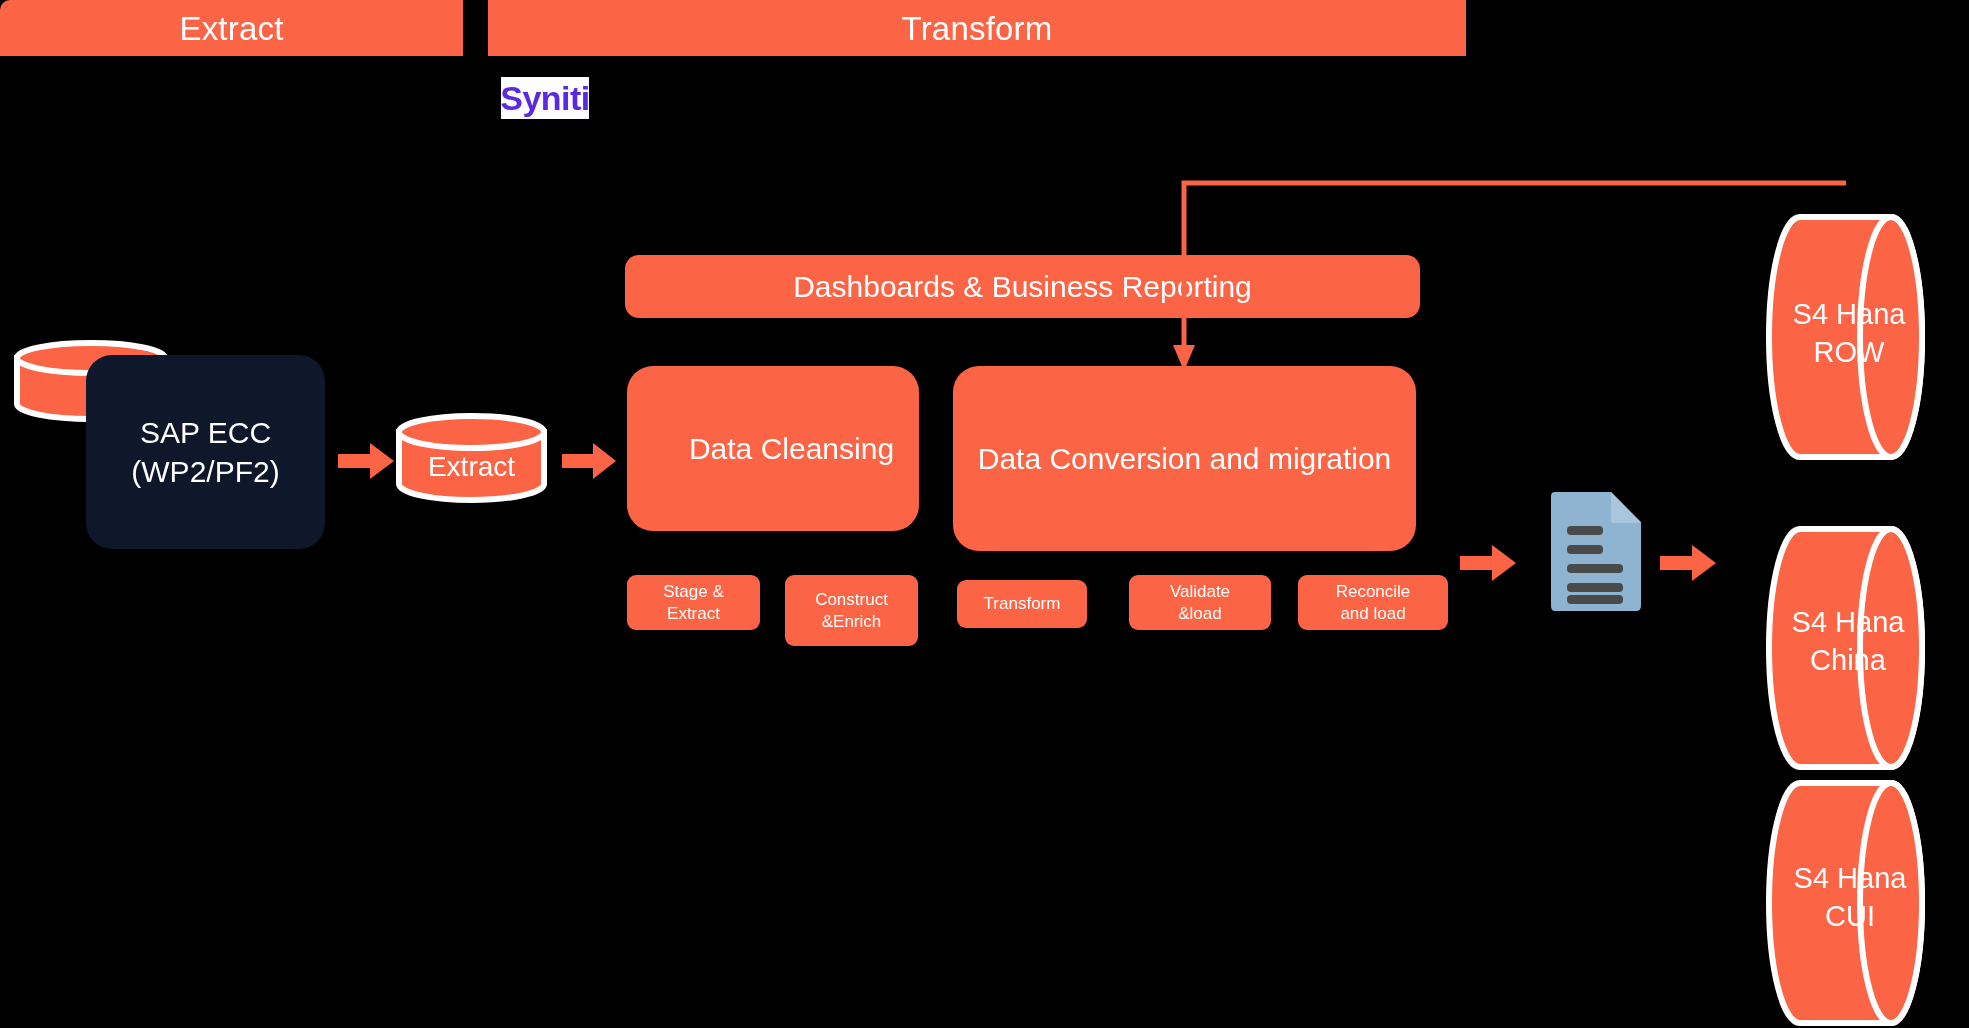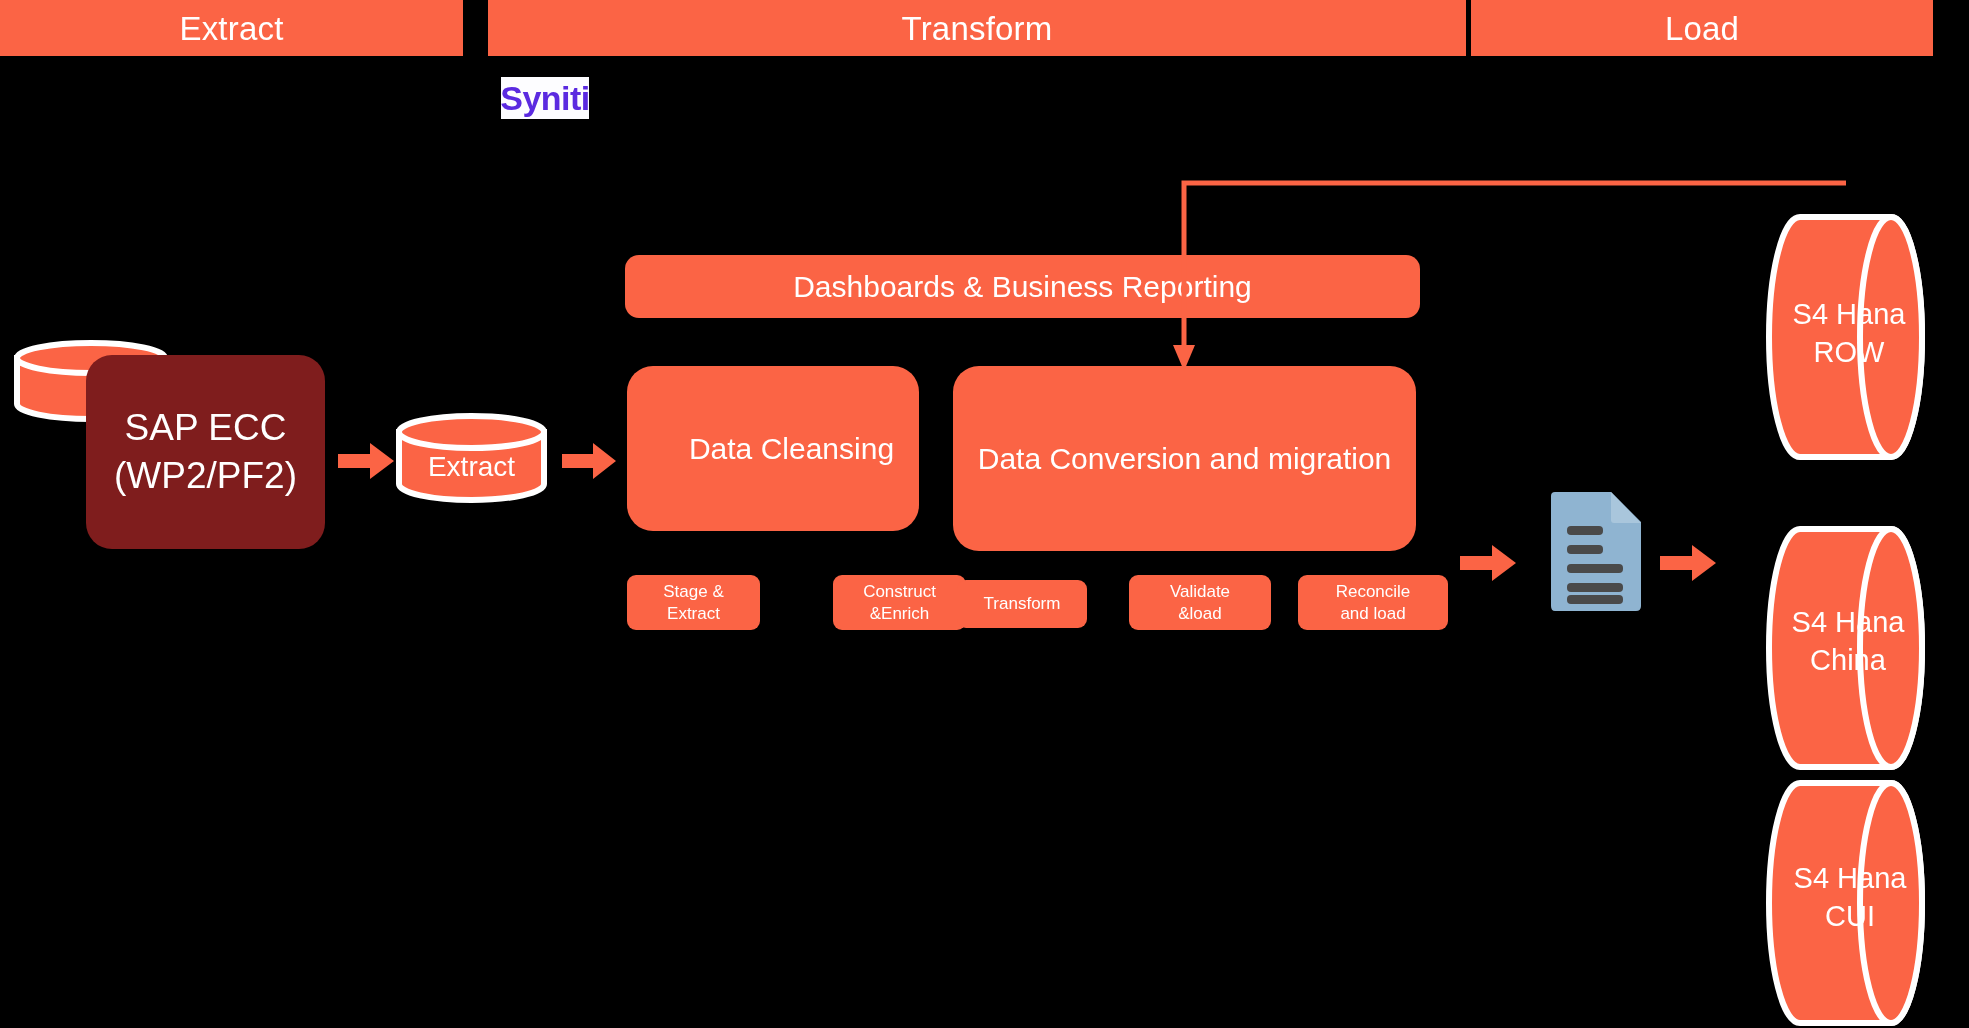--- a/index.html
+++ b/index.html
@@ -10,20 +10,21 @@
   }
   body {
     font-family: "Liberation Sans", sans-serif;
   }
   #canvas {
     position: relative;
     width: 1969px;
     height: 1028px;
     background: #000000;
     overflow: hidden;
+    border-radius: 10px;
   }
 
   
   .phase-bar {
     position: absolute;
     background: #FB6445;
     color: #FFFFFF;
     display: flex;
     align-items: center;
     justify-content: center;
@@ -60,28 +61,28 @@
   }
   .proc-box.big      { border-radius: 26px; font-size: 30px; }
   .proc-box.banner   { border-radius: 14px; font-size: 30px; }
   .proc-box.small    { border-radius: 9px;  font-size: 17px; line-height: 1.28; }
 
   .proc-box .lbl { display:block; }
 
   
   .sap-box {
     position: absolute;
-    background: #7f1d1d;
+    background: #0f172a;
     border-radius: 26px;
     color: #FFFFFF;
     display: flex;
     align-items: center;
     justify-content: center;
     text-align: center;
-    font-size: 37px;
+    font-size: 30px;
     line-height: 1.3;
     box-sizing: border-box;
   }
 
   
   .cyl-v { position: absolute; }
   .cyl-v svg { display: block; width: 100%; height: 100%; }
   .cyl-v .cyl-label {
     position: absolute;
     left: 0; right: 0;
@@ -122,23 +123,20 @@
 <div id="canvas">
 
   <div class="phase-bar" style="left:0px; top:0px; width:463px; height:56px;">
     <span>Extract</span>
   </div>
 
   <div class="phase-bar" style="left:488px; top:0px; width:978px; height:56px;">
     <span>Transform</span>
   </div>
 
-  <div class="phase-bar" style="left:1471px; top:0px; width:462px; height:56px;">
-    <span>Load</span>
-  </div>
 
   <div class="syniti-logo" style="left:501px; top:77px; width:88px; height:42px;text-align:center;">
     <span>Syniti</span>
   </div>
 
   <div class="cyl-v" style="left:12px; top:340px; width:158px; height:82px;">
     <svg viewBox="0 0 158 82" preserveAspectRatio="none">
       <path d="M5,18 L5,64 A74,15 0 0 0 153,64 L153,18 Z" fill="#FB6445" stroke="#FFFFFF" stroke-width="6"></path>
       <ellipse cx="79" cy="18" rx="74" ry="15" fill="#FB6445" stroke="#FFFFFF" stroke-width="6"></ellipse>
     </svg>
@@ -190,21 +188,21 @@
     </svg>
   </div>
 
   <div class="proc-box small" style="left:627px; top:575px; width:133px; height:55px;">
     <div>
       <div>Stage &amp;</div>
       <div>Extract</div>
     </div>
   </div>
 
-  <div class="proc-box small" style="left:785px; top:575px; width:133px; height:55px;margin-left:48px;">
+  <div class="proc-box small" style="left:785px; top:575px; width:133px; height:71px;">
     <div>
       <div>Construct</div>
       <div>&amp;Enrich</div>
     </div>
   </div>
 
   <div class="proc-box small" style="left:957px; top:580px; width:130px; height:48px;">
     <div>
       <div>Transform</div>
     </div>

